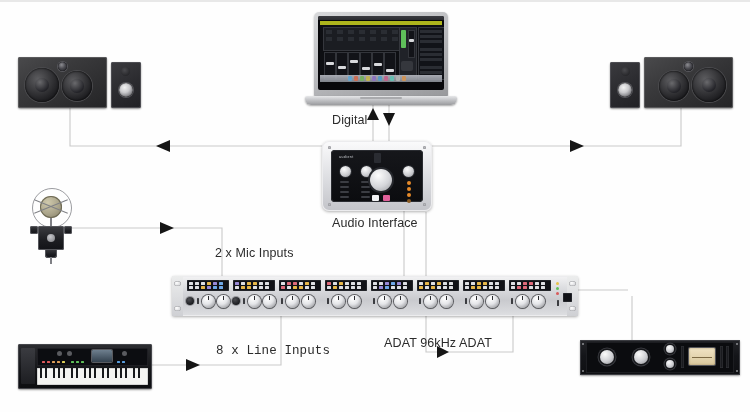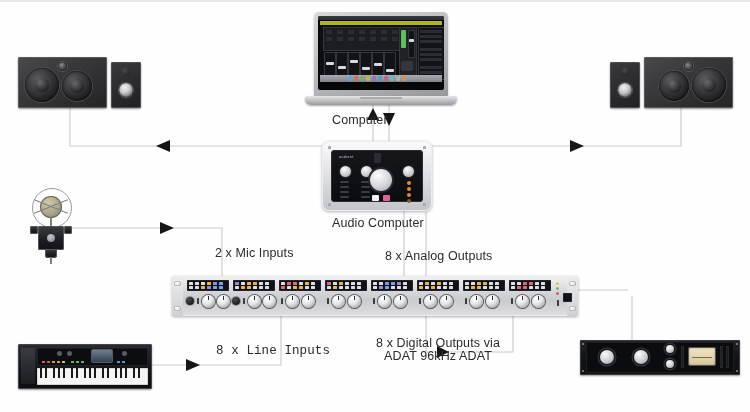--- a/index.html
+++ b/index.html
@@ -275,21 +275,21 @@
             <i style="left:82px;background:#e0a05f;"></i>
           </div>
         </div>
       </div>
     </div>
     <div class="base" style="left:0;top:84px;width:152px;height:9px;">
       <div class="notch"></div>
     </div>
   </div>
 
-  <div class="lbl big" style="left:332px;top:113px;">Computer</div>
+  <div class="lbl big" style="left:332px;top:113px;">Digital</div>
 
   <div class="iface" style="left:322px;top:141px;width:110px;height:70px;">
     <div class="screw" style="left:6px;top:5px;"></div>
     <div class="screw" style="right:6px;top:5px;"></div>
     <div class="screw" style="left:6px;bottom:5px;"></div>
     <div class="screw" style="right:6px;bottom:5px;"></div>
     <div class="face">
       <div class="brand" style="left:8px;top:5px;">audient</div>
 
       <div class="tinybtn" style="left:43px;top:3px;width:7px;height:10px;background:#2a2c32;"></div>
@@ -312,21 +312,21 @@
       <div class="tinybtn" style="left:52px;top:45px;width:7px;height:6px;background:#e0609a;"></div>
 
       <div class="smknob" style="left:72px;top:16px;width:11px;height:11px;"></div>
       <div class="led" style="left:76px;top:31px;width:4px;height:4px;background:#e58a2a;"></div>
       <div class="led" style="left:76px;top:37px;width:4px;height:4px;background:#e58a2a;"></div>
       <div class="led" style="left:76px;top:43px;width:4px;height:4px;background:#e58a2a;"></div>
       <div class="led" style="left:76px;top:49px;width:4px;height:4px;background:#8a5a22;"></div>
     </div>
   </div>
 
-  <div class="lbl big" style="left:332px;top:216px;">Audio Computer</div>
+  <div class="lbl big" style="left:332px;top:216px;">Audio Interface</div>
 
   <div class="mic" style="left:22px;top:188px;width:58px;height:76px;">
     <div class="ring" style="left:10px;top:0;width:38px;height:38px;"></div>
     <div class="grille" style="left:18px;top:8px;width:22px;height:22px;"></div>
     <div class="micarm" style="left:11px;top:18px;width:36px;height:1px;transform:rotate(-22deg);"></div>
     <div class="micarm" style="left:11px;top:18px;width:36px;height:1px;transform:rotate(22deg);"></div>
     <div class="micarm" style="left:28px;top:30px;width:2px;height:10px;"></div>
     <div class="micbody" style="left:16px;top:38px;width:26px;height:24px;"></div>
     <div class="micbody" style="left:8px;top:38px;width:8px;height:8px;"></div>
     <div class="micbody" style="left:42px;top:38px;width:8px;height:8px;"></div>
@@ -566,20 +566,18 @@
       <div class="obknob" style="left:80px;top:3px;width:8px;height:8px;"></div>
       <div class="obknob" style="left:80px;top:18px;width:8px;height:8px;"></div>
       <div class="obslot" style="left:95px;top:4px;width:3px;height:22px;"></div>
       <div class="vu" style="left:103px;top:6px;width:26px;height:17px;"></div>
       <div class="obslot" style="left:134px;top:4px;width:3px;height:22px;"></div>
       <div class="obslot" style="left:140px;top:4px;width:3px;height:22px;"></div>
     </div>
   </div>
 
   <div class="lbl cap" style="left:215px;top:246px;">2 x Mic Inputs</div>
-  <div class="lbl cap" style="left:385px;top:249px;">8 x Analog Outputs</div>
   <div class="lbl cap" style="left:216px;top:344px;font-family:Liberation Mono, monospace;">8 x Line Inputs</div>
   <div class="lbl cap two" style="left:368px;top:337px;width:140px;">
-    <div>8 x Digital Outputs via</div>
     <div>ADAT 96kHz ADAT</div>
   </div>
 
 </div>
 
 </body></html>

